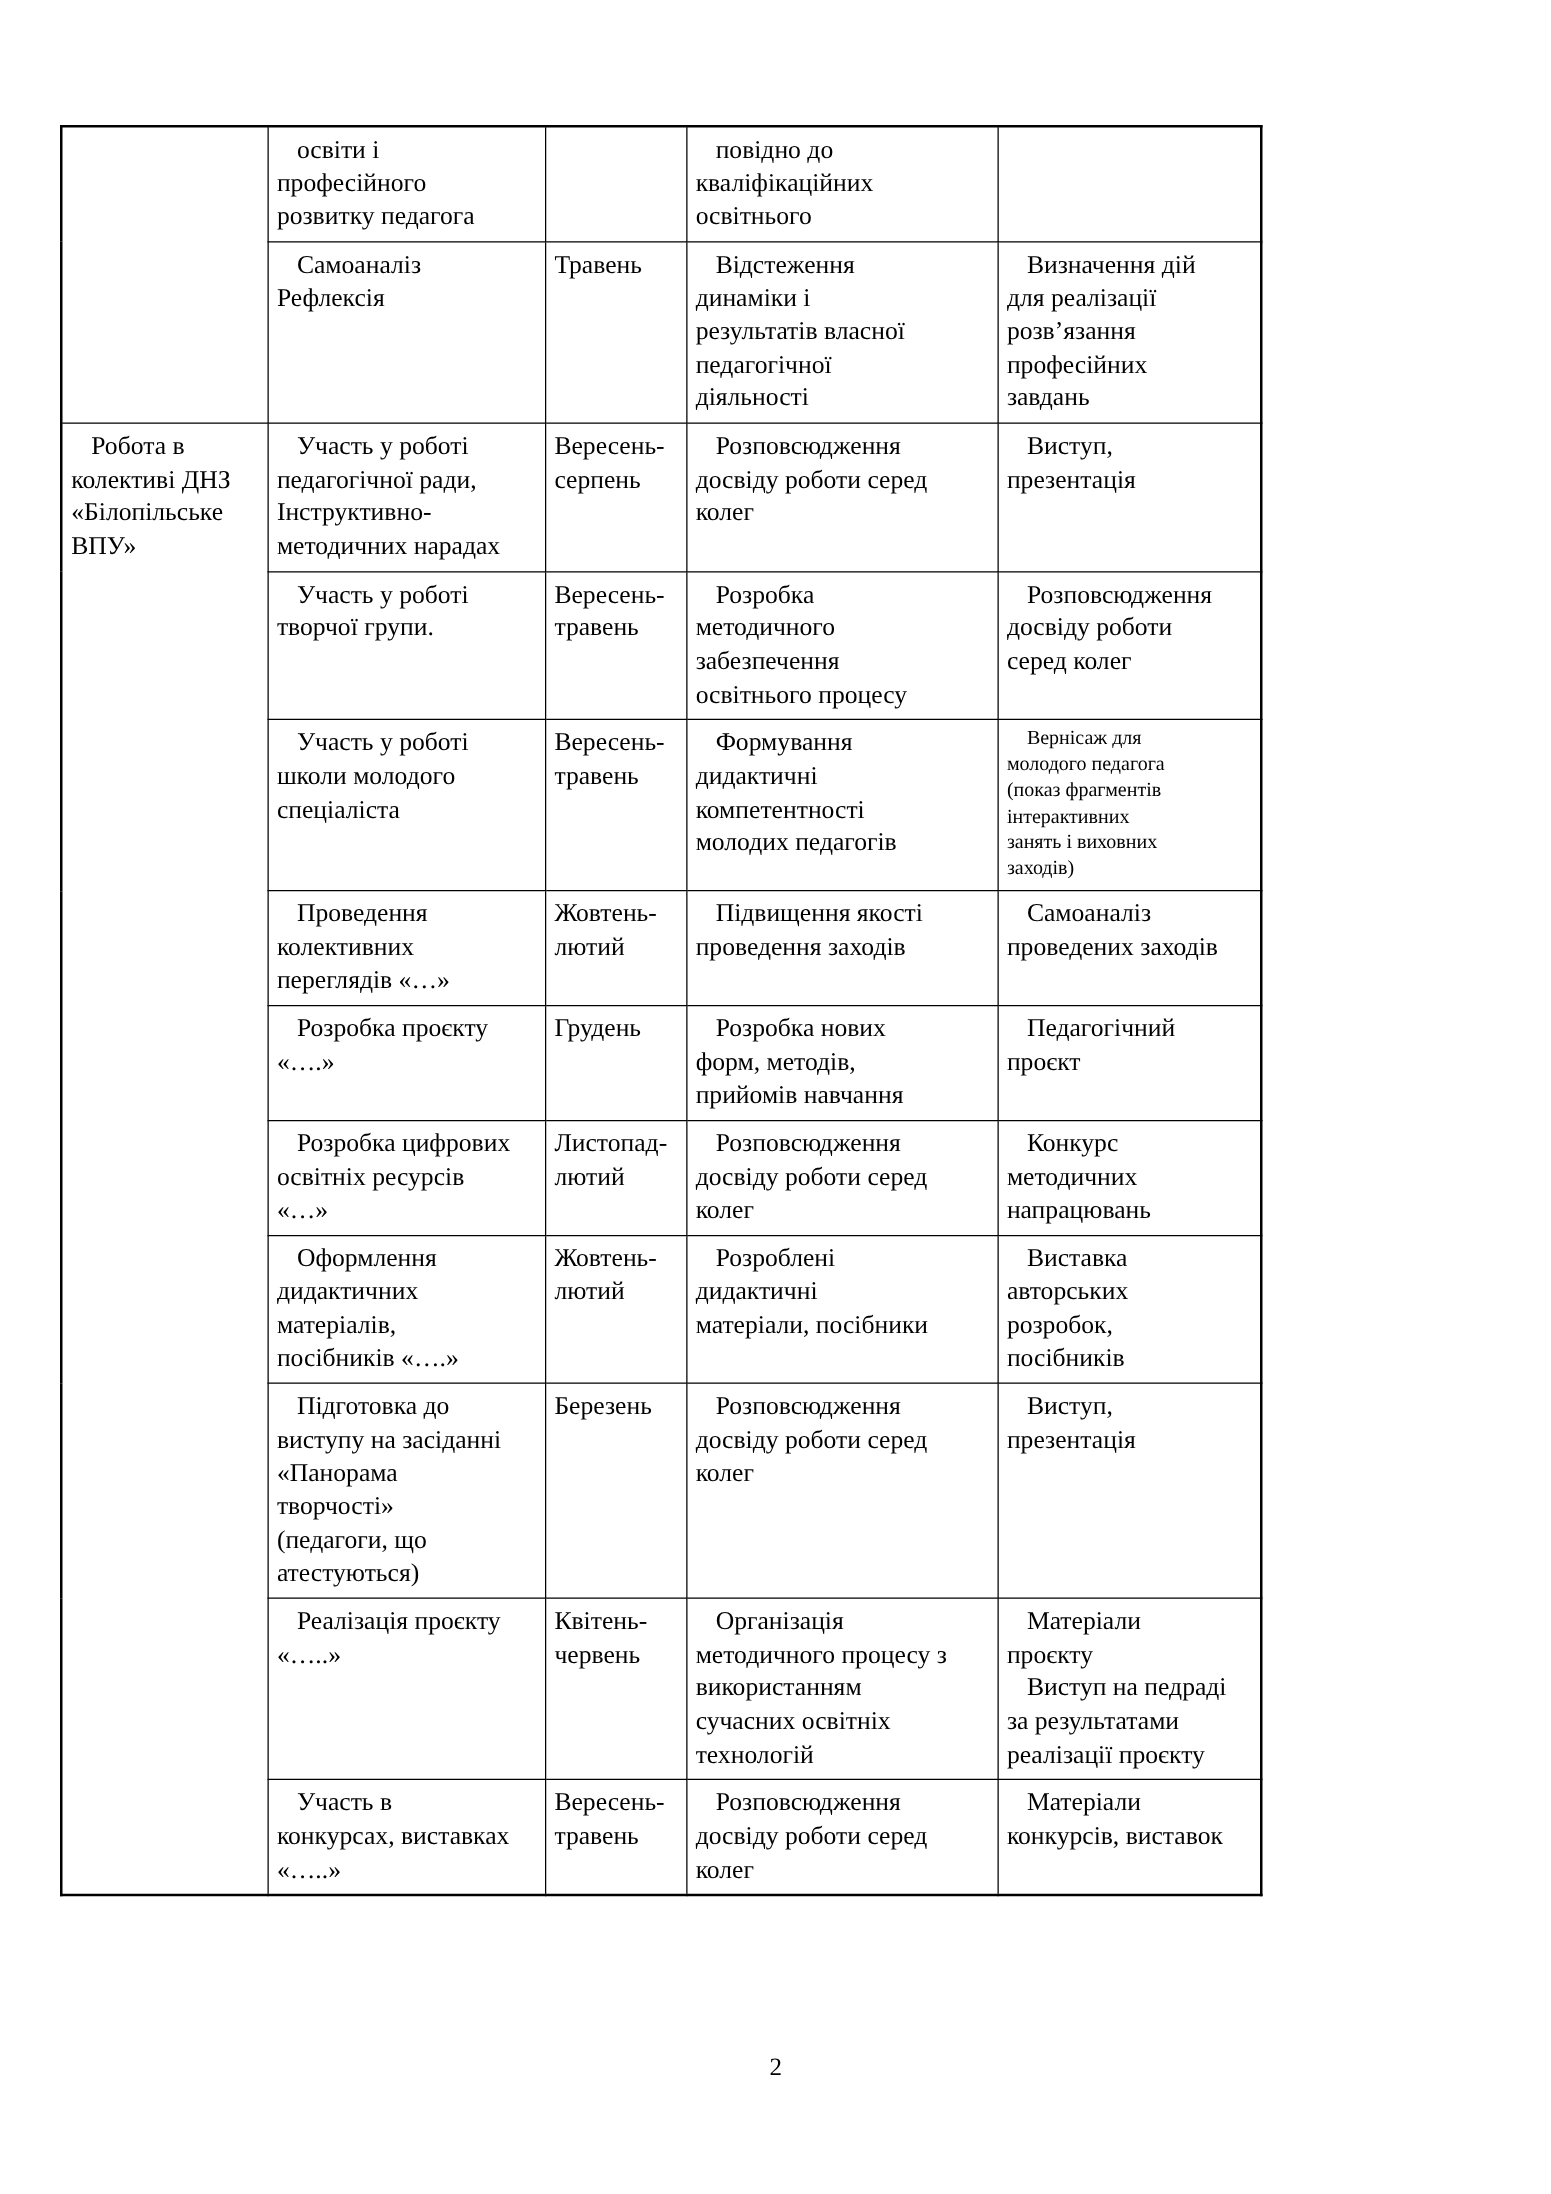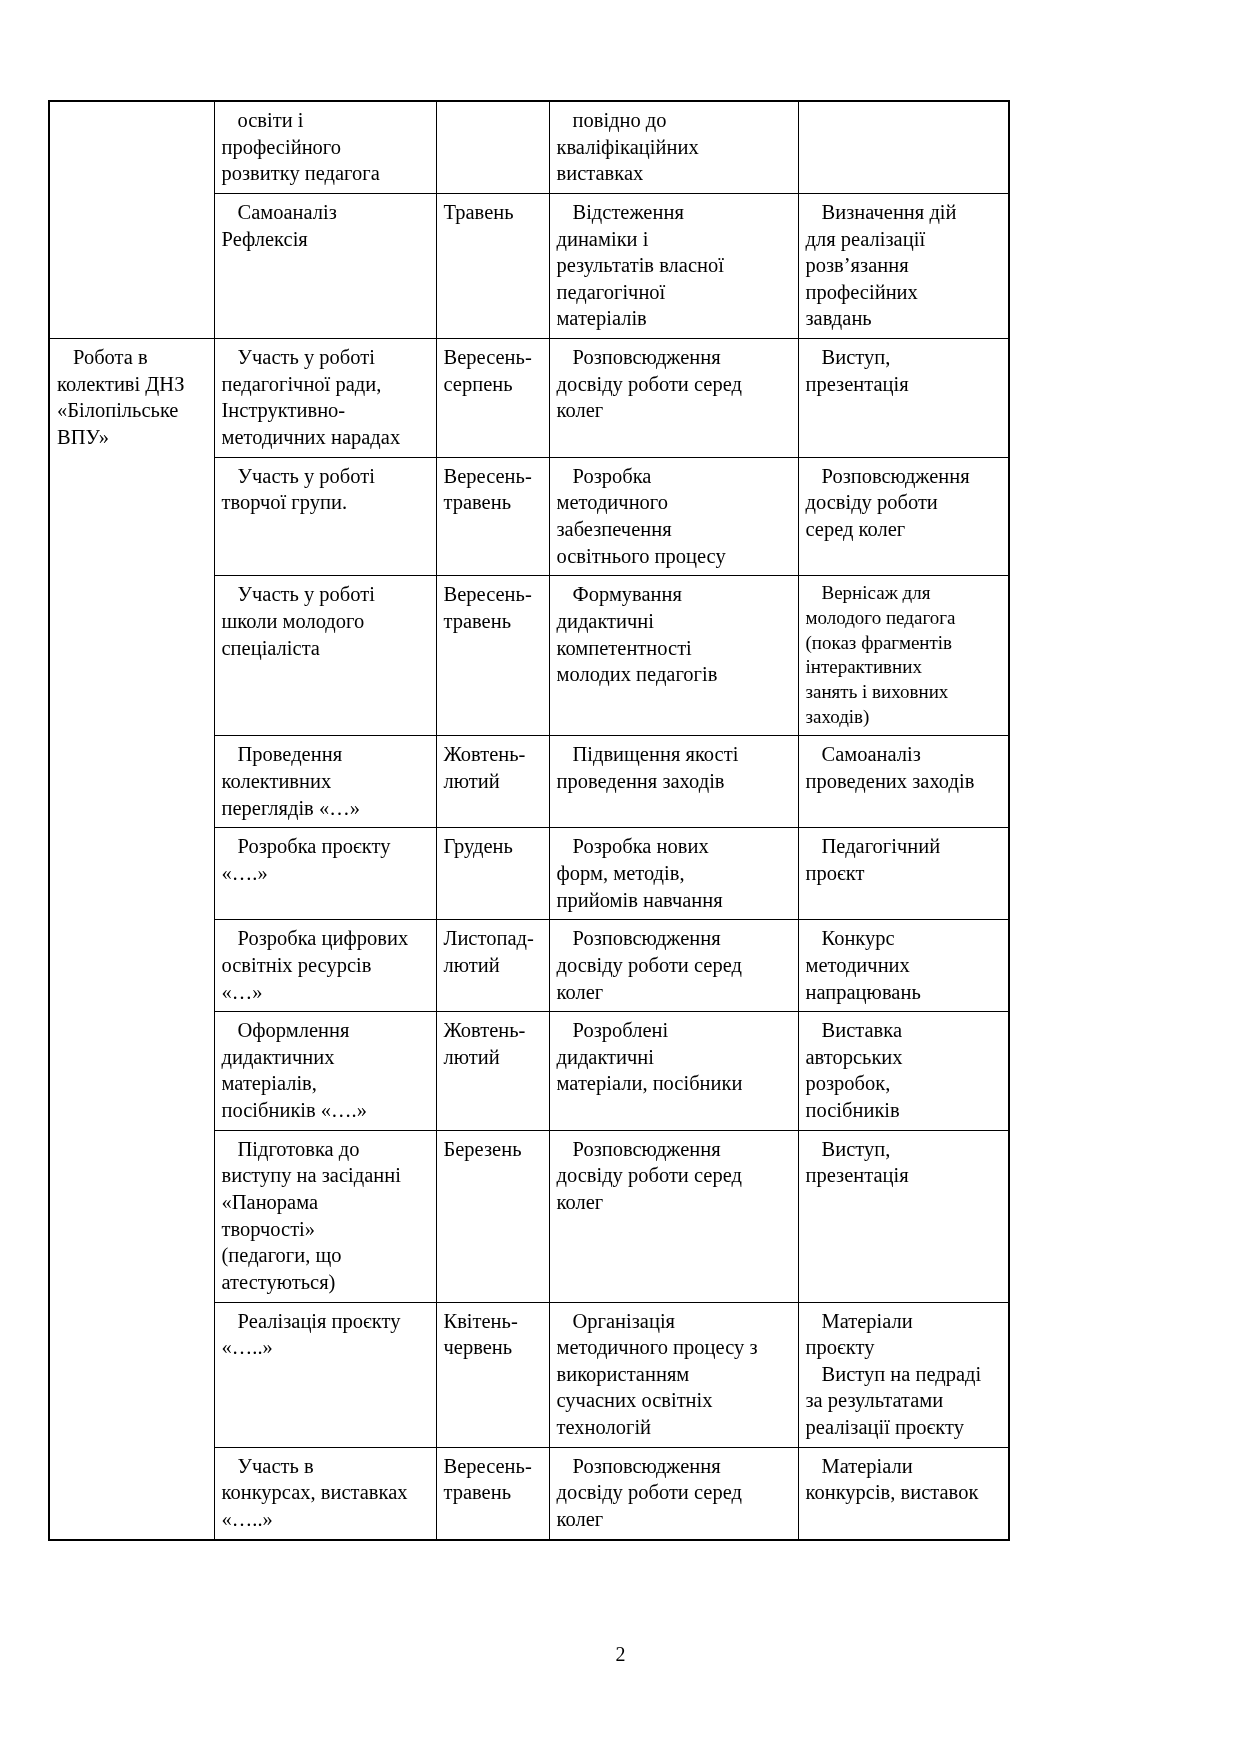--- a/index.html
+++ b/index.html
@@ -45,21 +45,21 @@
     font-family: "Liberation Serif", "DejaVu Serif", serif;
   }
   td.indent p:first-child { text-indent: 16px; }
   td p {
     margin: 0;
   }
   td.area {
     font-weight: normal;
   }
   td.area p:first-child { text-indent: 16px; }
-  td.small p { font-size: 19px; }
+  td.small p { font-size: 16px; }
   td.period { text-align: left; }
   td.period p { text-indent: 0; }
   .pagenum {
     position: absolute;
     left: 0;
     right: 0;
     top: 1643px;
     text-align: center;
     font-size: 20px;
     font-family: "Liberation Serif", "DejaVu Serif", serif;
@@ -87,41 +87,41 @@
           <p>освіти і</p>
           <p>професійного</p>
           <p>розвитку педагога</p>
         </td>
         <td class="period">
           <p></p>
         </td>
         <td class="indent">
           <p>повідно до</p>
           <p>кваліфікаційних</p>
-          <p>виставках</p>
+          <p>освітнього</p>
         </td>
         <td class="indent">
           <p></p>
         </td>
       </tr>
 
       <tr>
         <td class="indent">
           <p>Самоаналіз</p>
           <p>Рефлексія</p>
         </td>
         <td class="period">
           <p>Травень</p>
         </td>
         <td class="indent">
           <p>Відстеження</p>
           <p>динаміки і</p>
           <p>результатів власної</p>
           <p>педагогічної</p>
-          <p>матеріалів</p>
+          <p>діяльності</p>
         </td>
         <td class="indent">
           <p>Визначення дій</p>
           <p>для реалізації</p>
           <p>розв’язання</p>
           <p>професійних</p>
           <p>завдань</p>
         </td>
       </tr>
 

